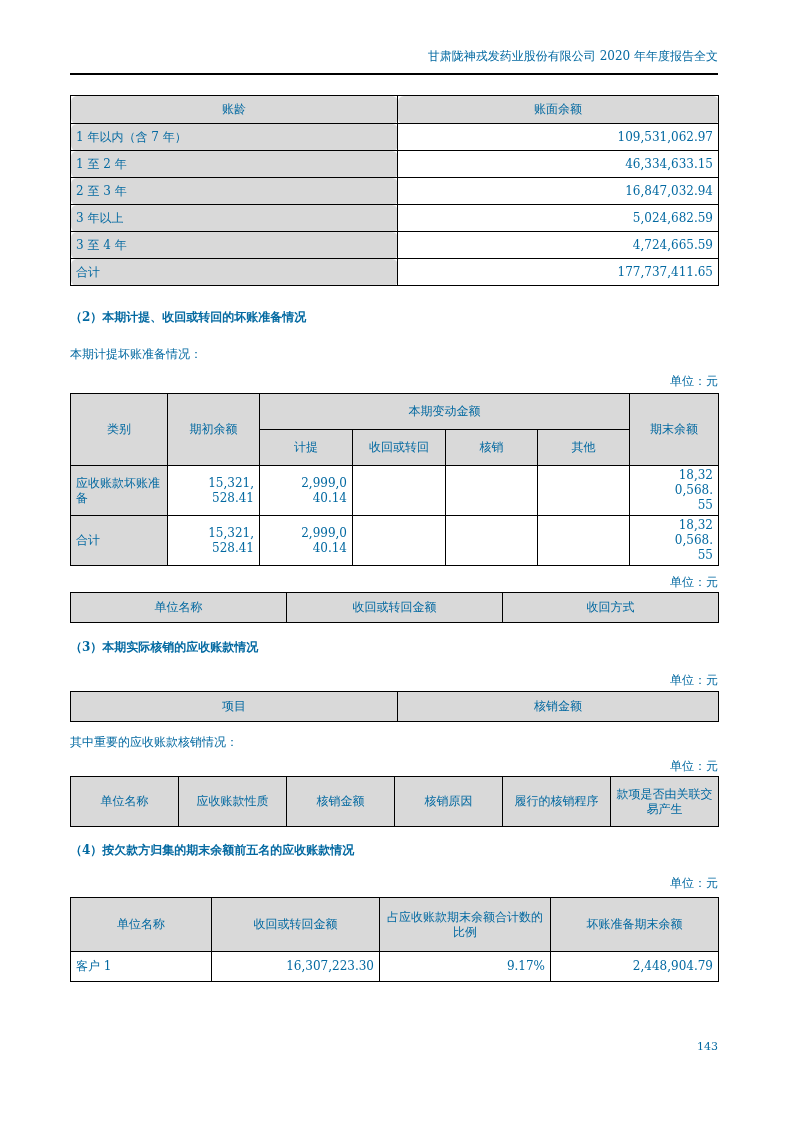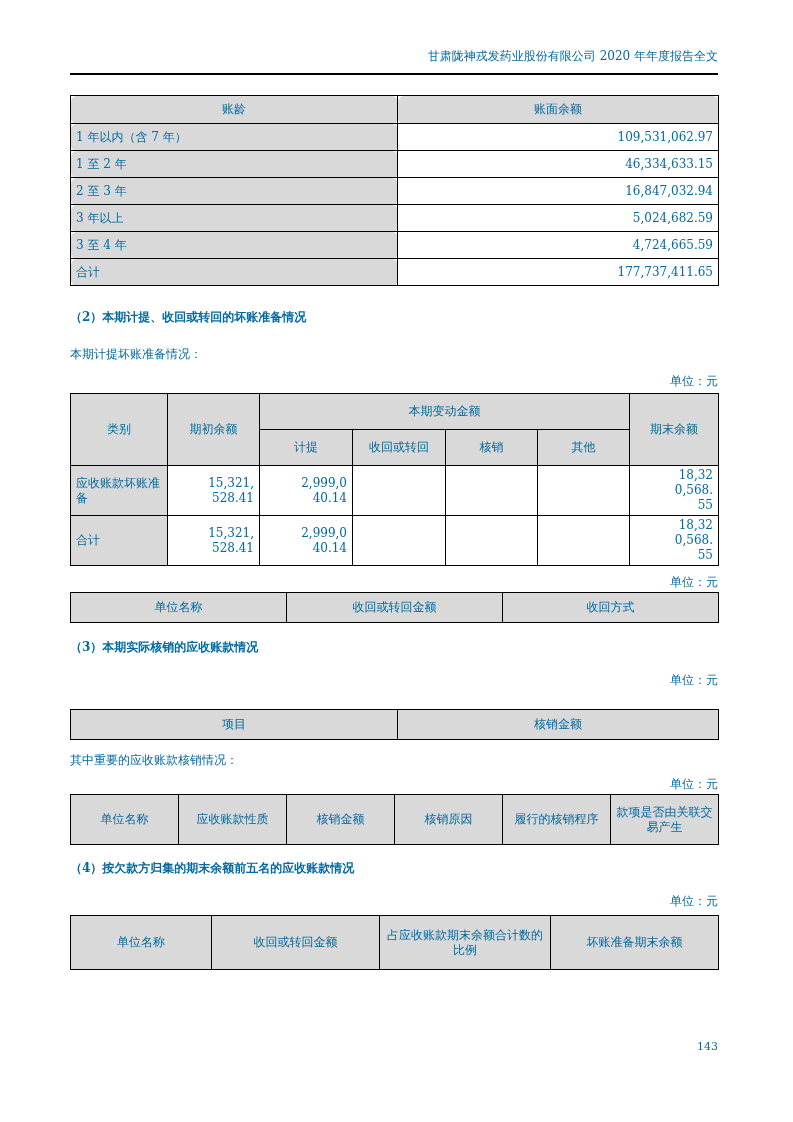--- a/index.html
+++ b/index.html
@@ -56,21 +56,21 @@
   .unit-tight { margin-top:8px; font-size:12px; line-height:16px; text-align:right; }
 
   .t-provision { margin-top:4px; }
   .t-provision tr.hdr1 td, .t-provision tr.hdr2 td { height:36px; }
   .t-provision tr.data td { height:48px; }
   .t-provision tr.total td { height:27px; }
 
   .t-recovery { margin-top:2px; }
   .t-recovery td { height:30px; }
 
-  .t-writeoff { margin-top:21px; }
+  .t-writeoff { margin-top:3px; }
   .t-writeoff td { height:30px; }
 
   .t-important { margin-top:2px; }
   .t-important td { height:50px; }
 
   .t-top5 { margin-top:6px; }
   .t-top5 tr.hdr td { height:54px; }
   .t-top5 tr.data td { height:30px; }
 
   .page-num {
@@ -240,19 +240,25 @@
           <col style="width:171px">
           <col style="width:168px">
         </colgroup>
       <tbody>
           <tr class="hdr">
         <td class="shade c">单位名称</td>
         <td class="shade c">收回或转回金额</td>
         <td class="shade c">占应收账款期末余额合计数的比例</td>
         <td class="shade c">坏账准备期末余额</td>
       </tr>
+      <tr class="data">
+        <td class="l">客户 1</td>
+        <td class="r">16,307,223.30</td>
+        <td class="r">9.17%</td>
+        <td class="r">2,448,904.79</td>
+      </tr>
     </tbody>
       </table>
 
   </div>
 
   <div class="page-num">143</div>
 </div>
 
 </body></html>

